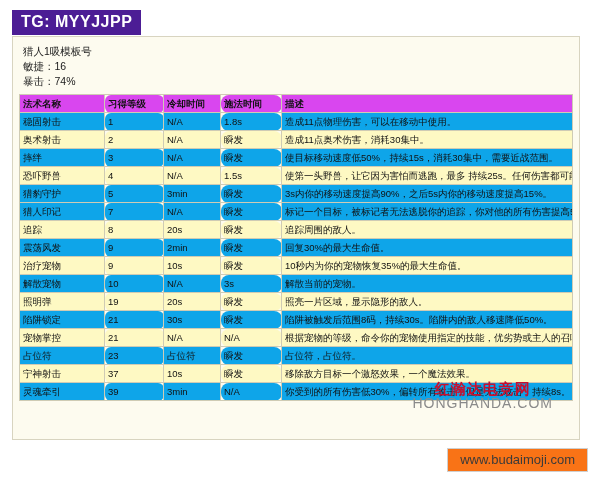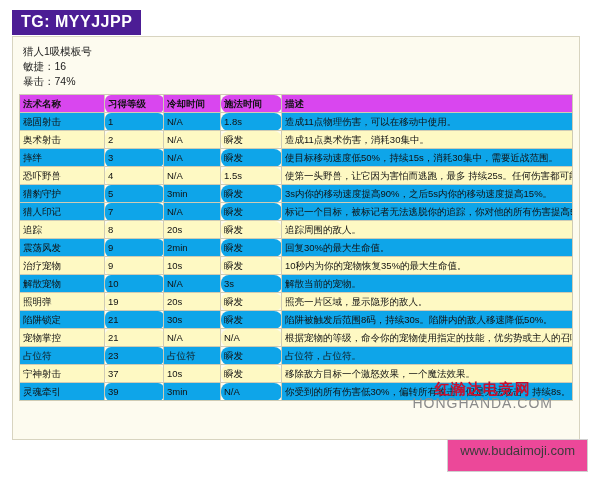--- a/index.html
+++ b/index.html
@@ -110,25 +110,25 @@
     color: #8a8a8a;
     font-size: 14px;
     letter-spacing: 1px;
     line-height: 12px;
   }
   
   .site-bar {
     position: absolute;
     right: 12px;
     bottom: 8px;
-    background: #ec4899;
+    background: #f97316;
     border: 1px solid #cfcfcf;
     color: #3b3b3b;
     font-size: 13px;
-    padding: 4px 12px 14px 12px;
+    padding: 4px 12px 5px 12px;
     line-height: 1;
   }
 </style>
 </head>
 <body>
 
 <div class="page">
 
   <div class="tg-badge">TG: MYYJJPP</div>
 

